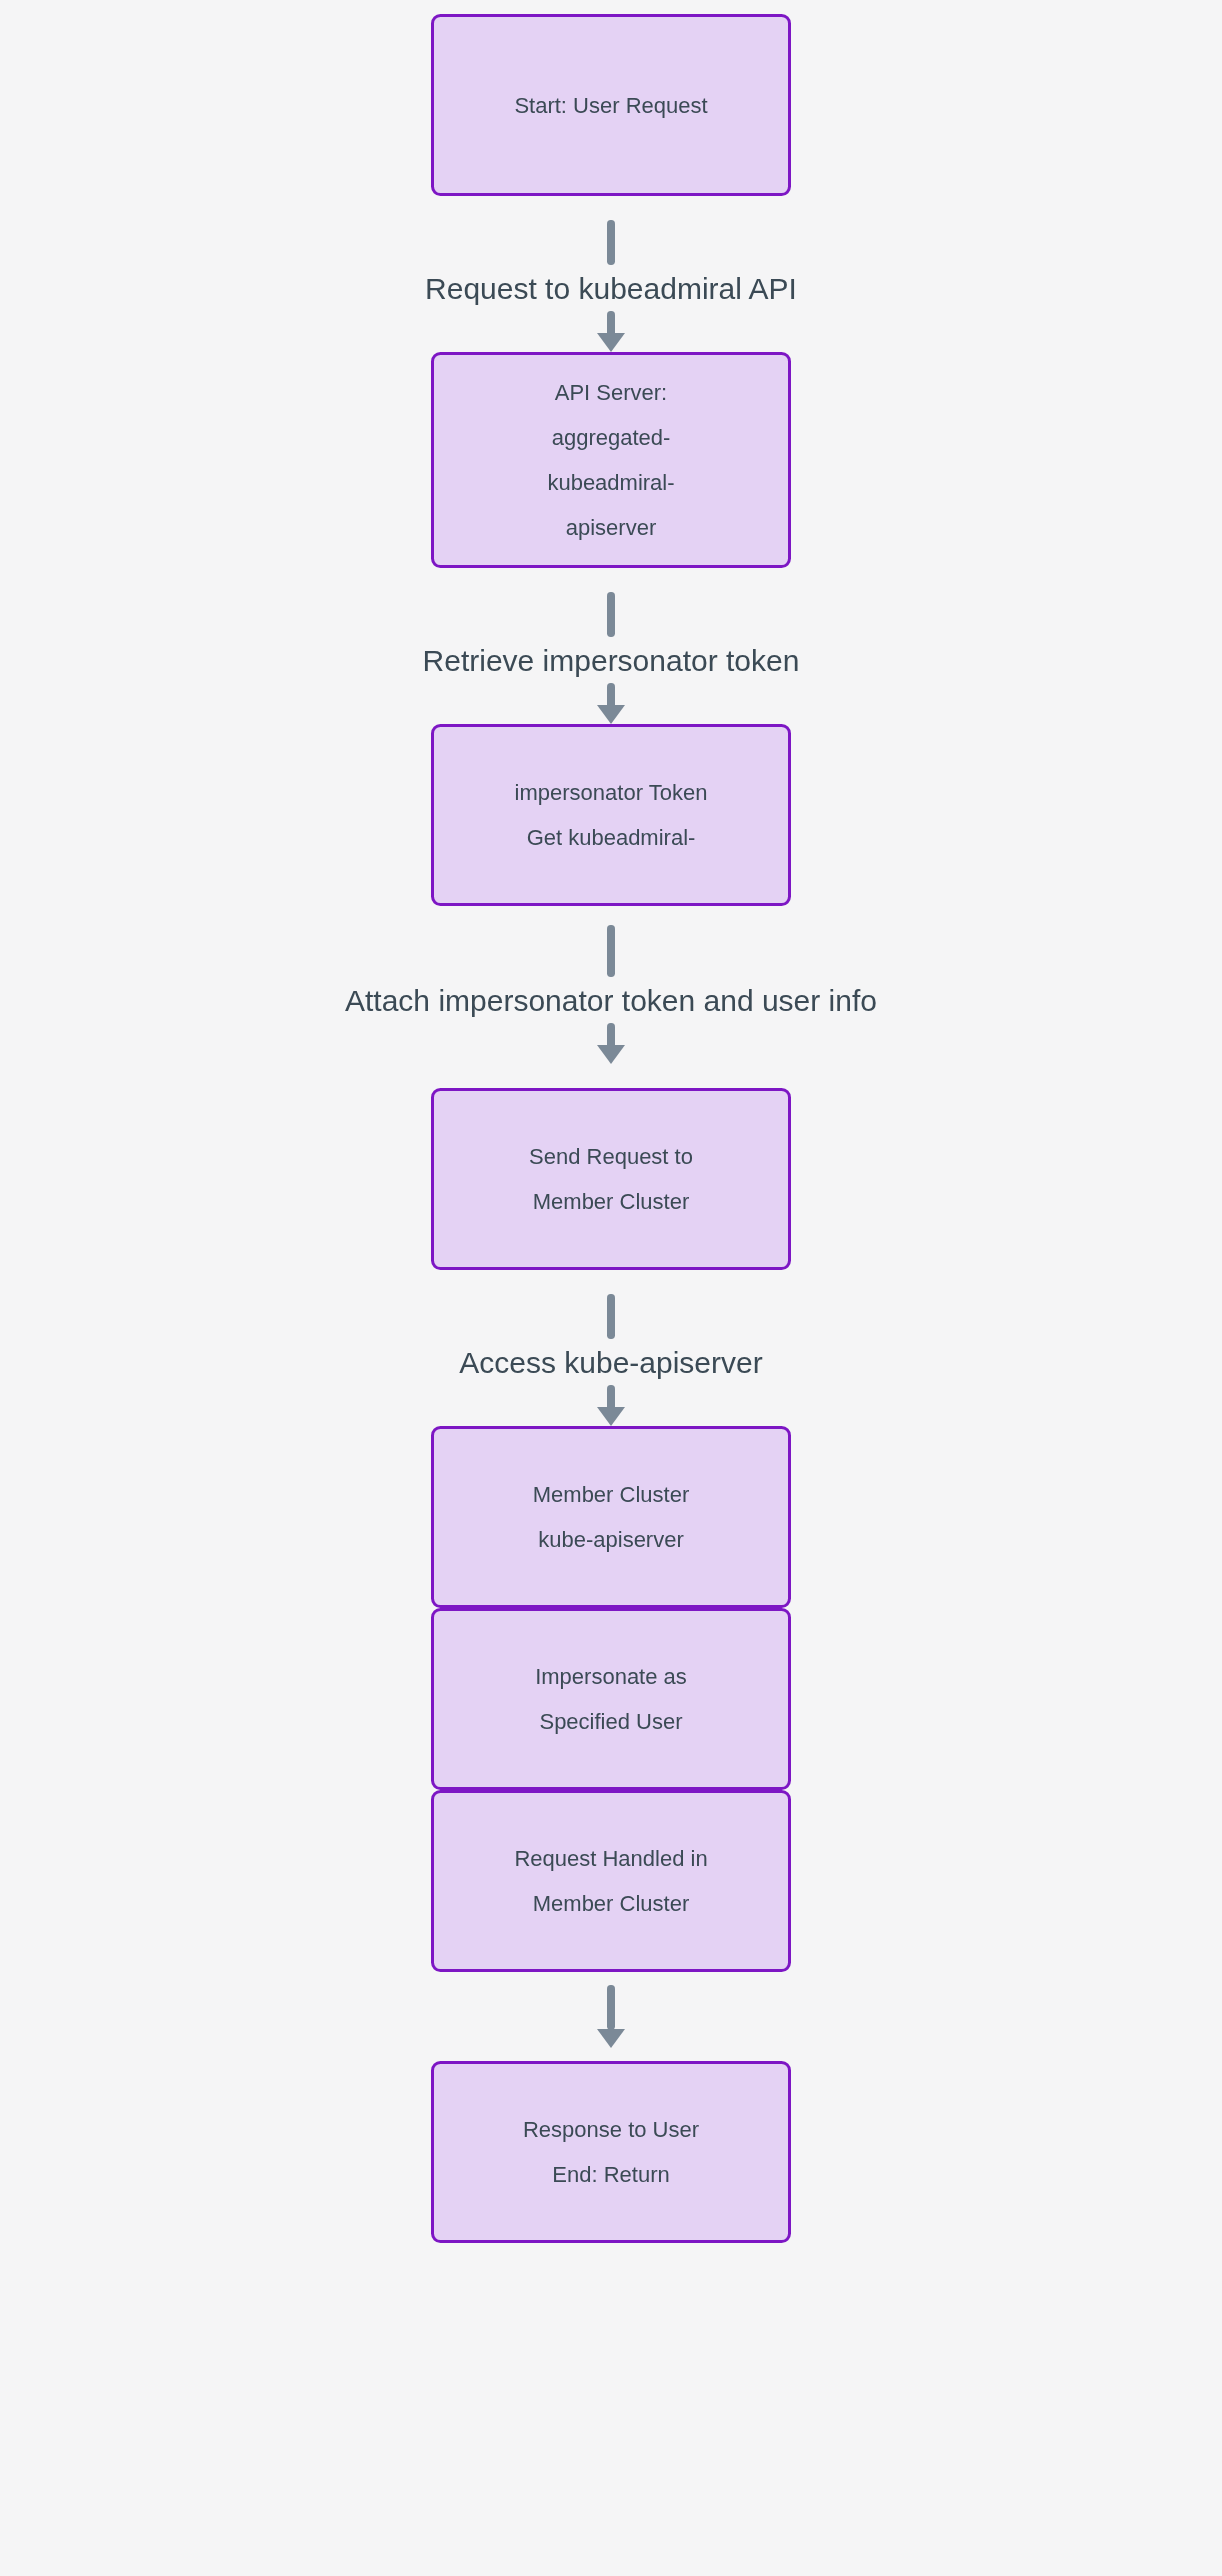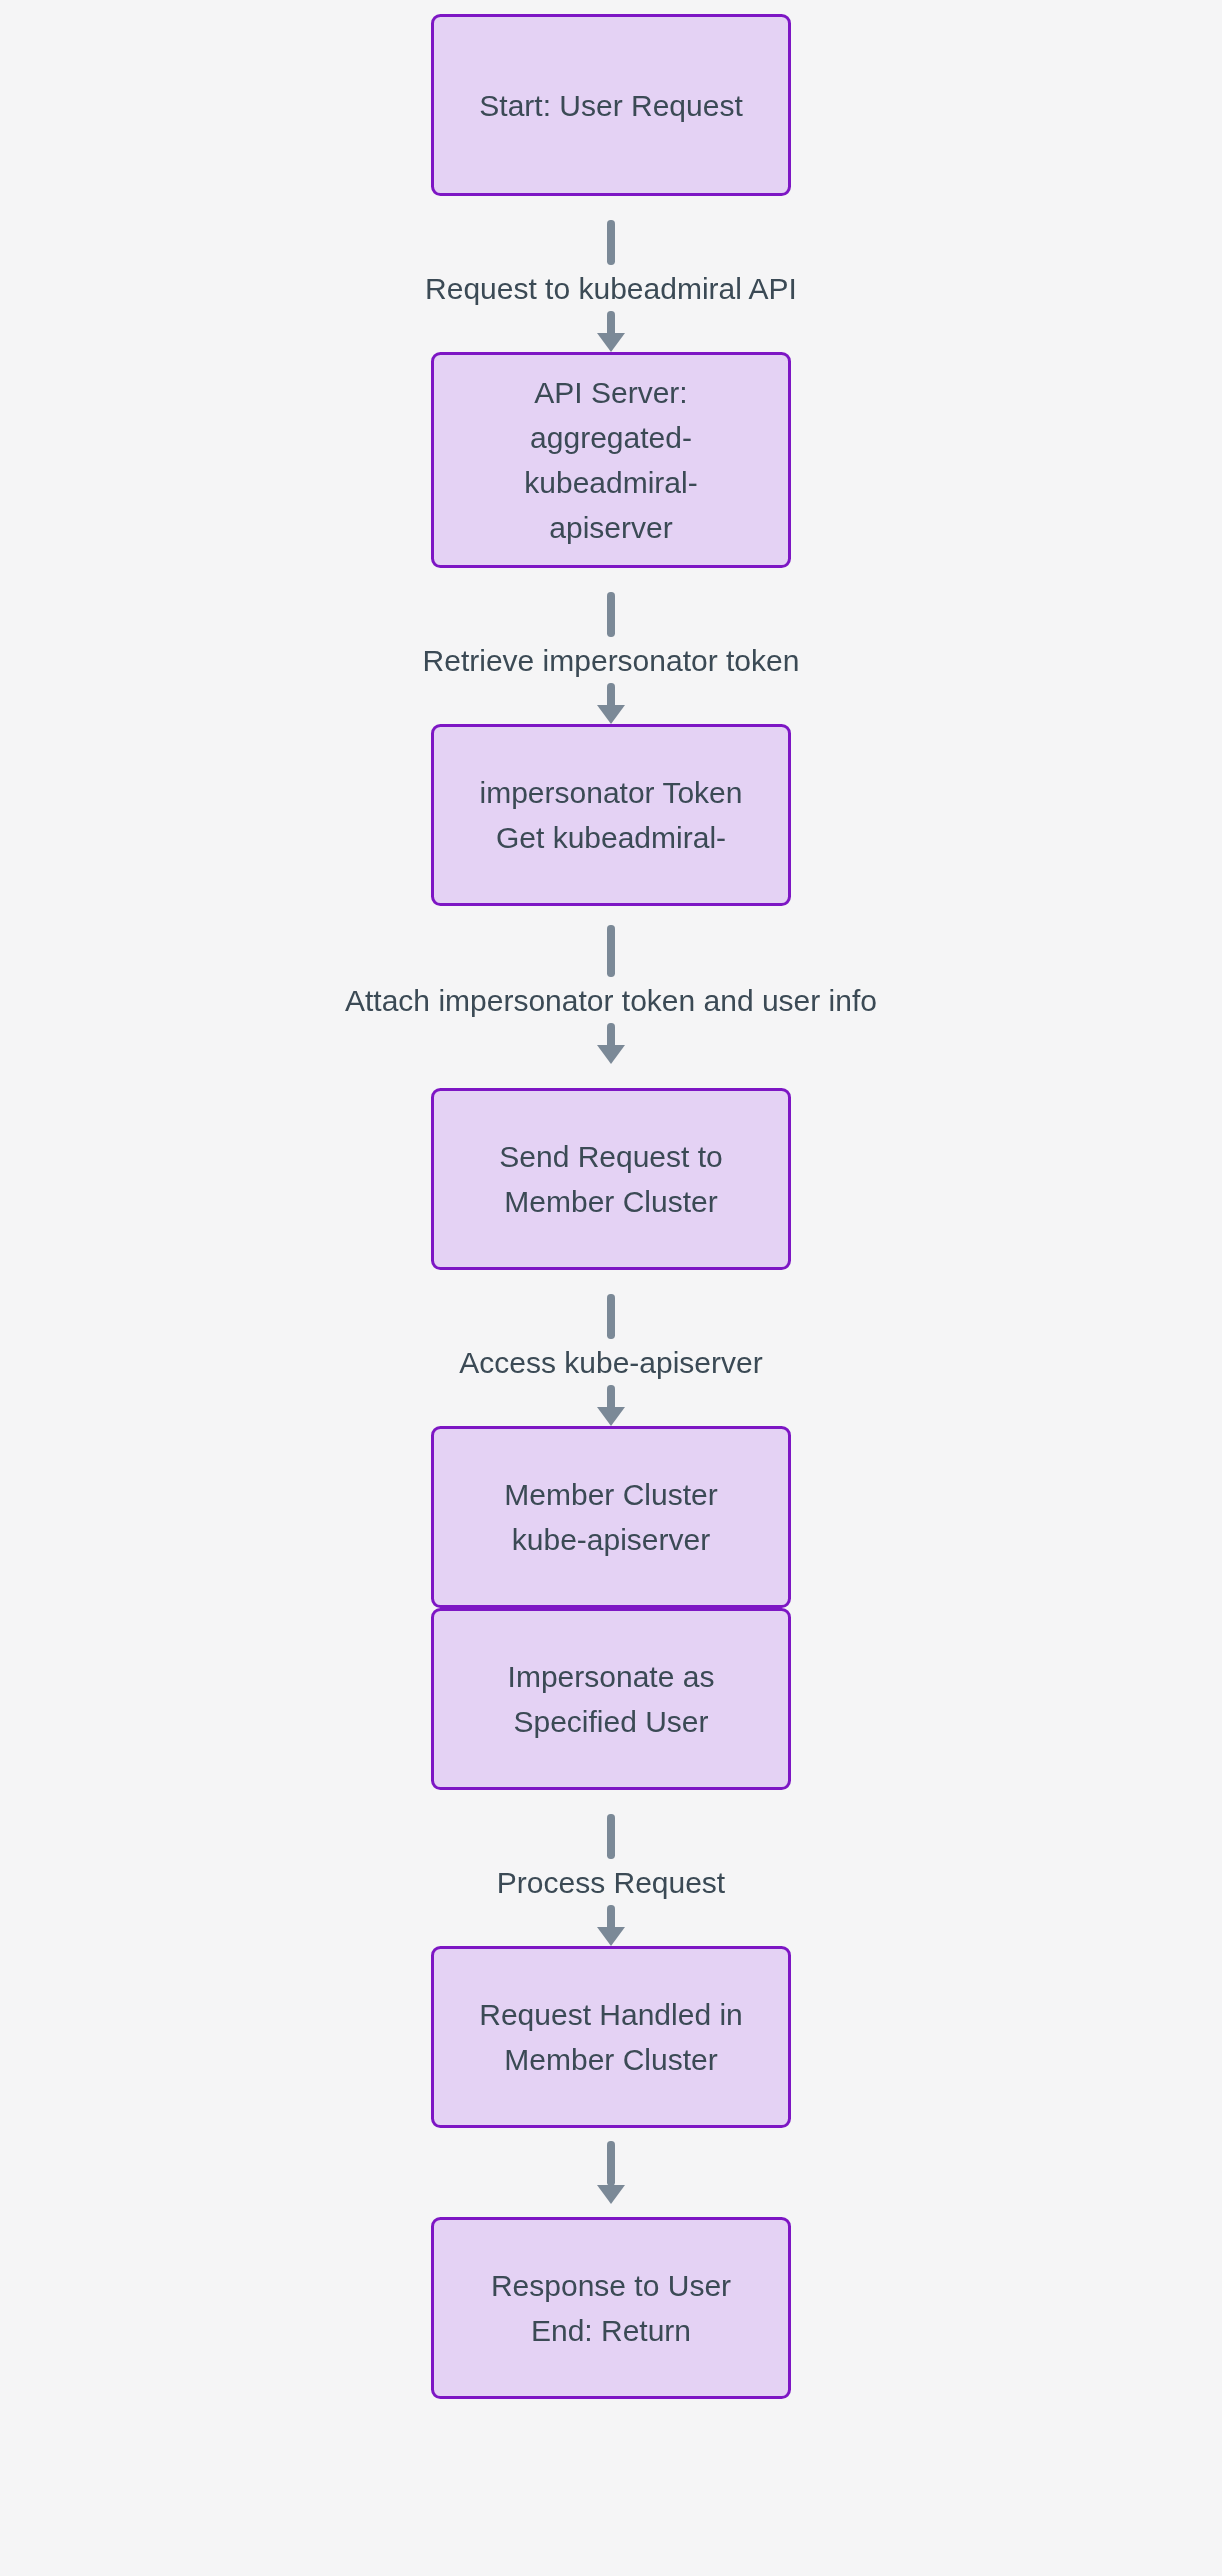--- a/index.html
+++ b/index.html
@@ -24,21 +24,21 @@
     min-height: 182px;
     box-sizing: border-box;
     background: var(--node-fill, #e4d2f4);
     border: 3.7px solid var(--node-border, #7d16c4);
     border-radius: 9.4px;
     display: flex;
     flex-direction: column;
     align-items: center;
     justify-content: center;
     text-align: center;
-    font-size: 30px;
+    font-size: 22px;
     line-height: 45px;
     color: var(--text, #3b4a55);
     padding: 15px 13px;
     flex-shrink: 0;
   }
   .node-line { width: 100%; }
   .connector {
     display: flex;
     flex-direction: column;
     align-items: center;
@@ -142,28 +142,20 @@
       </div>
     </div>
     <div class="node">
       <div class="node-line">Member Cluster</div>
       <div class="node-line">kube-apiserver</div>
     </div>
     <div class="node">
       <div class="node-line">Impersonate as</div>
       <div class="node-line">Specified User</div>
     </div>
-    <div class="connector">
-      <div class="stem"></div>
-      <div class="edge-label">Process Request</div>
-      <div class="arrow">
-        <div class="rod"></div>
-        <div class="head"></div>
-      </div>
-    </div>
     <div class="node">
       <div class="node-line">Request Handled in</div>
       <div class="node-line">Member Cluster</div>
     </div>
     <div class="connector short">
       <div class="arrow">
         <div class="rod"></div>
         <div class="head"></div>
       </div>
     </div>

